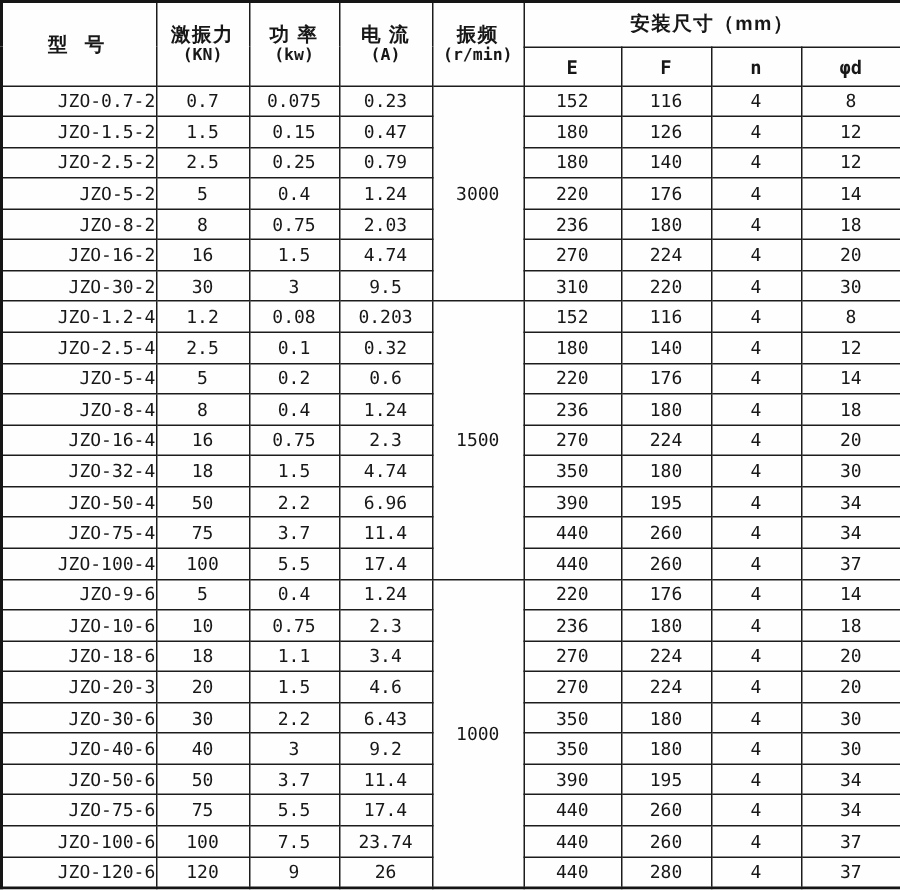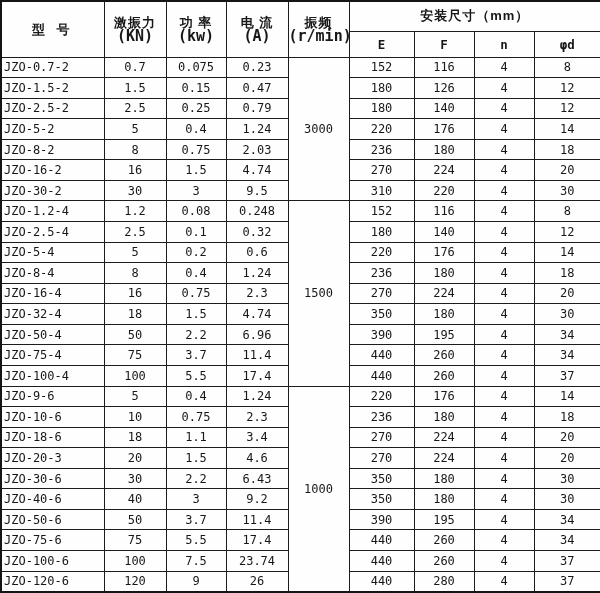--- a/index.html
+++ b/index.html
@@ -27,25 +27,25 @@
   }
   thead tr.main-hdr th { height: 30px; }
   thead tr.sub-hdr th {
     height: 26px;
     font-family: "DejaVu Sans Mono", "Liberation Mono", monospace;
     font-size: 12.5px; font-weight: bold; letter-spacing: 0;
   }
   th .hdr-label { line-height: 15px; }
   th .hdr-unit {
     font-family: "DejaVu Sans Mono", "Liberation Mono", monospace;
-    font-size: 15px; font-weight: bold; line-height: 13px; letter-spacing: 0;
+    font-size: 11px; font-weight: bold; line-height: 13px; letter-spacing: 0;
   }
   th.model-hdr { letter-spacing: 4px; }
   tbody td { font-size: 12px; height: 20px; }
-  tbody td.model-cell { text-align: left; padding-left: 2px; }
+  tbody td.model-cell { text-align: right; padding-left: 2px; }
   tbody td.freq-cell { font-size: 12px; }
 </style>
 </head>
 <body>
 
 <table class="spec">
   <colgroup>
     <col style="width:103px">
     <col style="width:62px">
     <col style="width:60px">
@@ -155,21 +155,21 @@
         <td>9.5</td>
         <td>310</td>
         <td>220</td>
         <td>4</td>
         <td>30</td>
       </tr>
       <tr>
         <td class="model-cell">JZO-1.2-4</td>
         <td>1.2</td>
         <td>0.08</td>
-        <td>0.248</td>
+        <td>0.203</td>
         <td class="freq-cell" rowspan="9">1500</td>
         <td>152</td>
         <td>116</td>
         <td>4</td>
         <td>8</td>
       </tr>
       <tr>
         <td class="model-cell">JZO-2.5-4</td>
         <td>2.5</td>
         <td>0.1</td>

